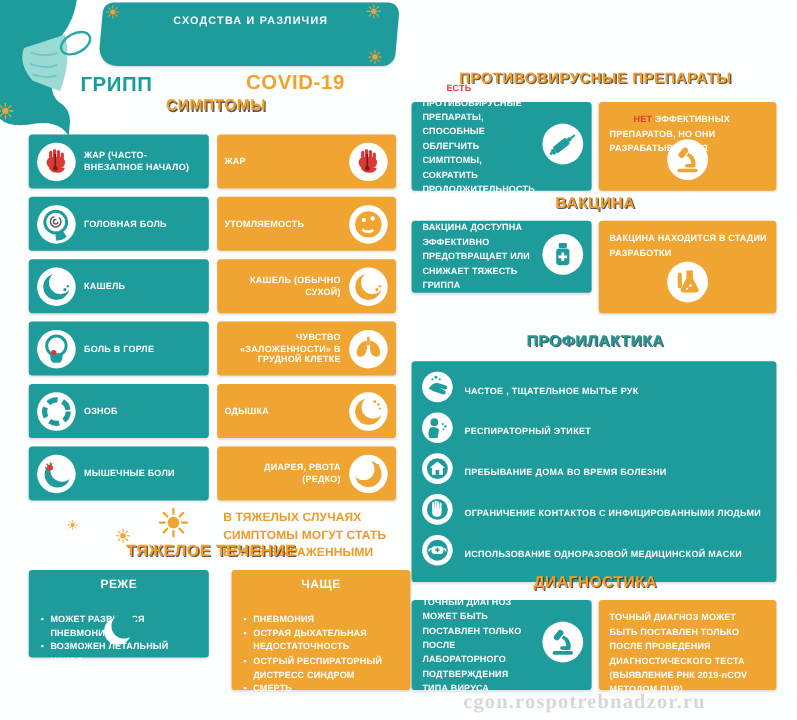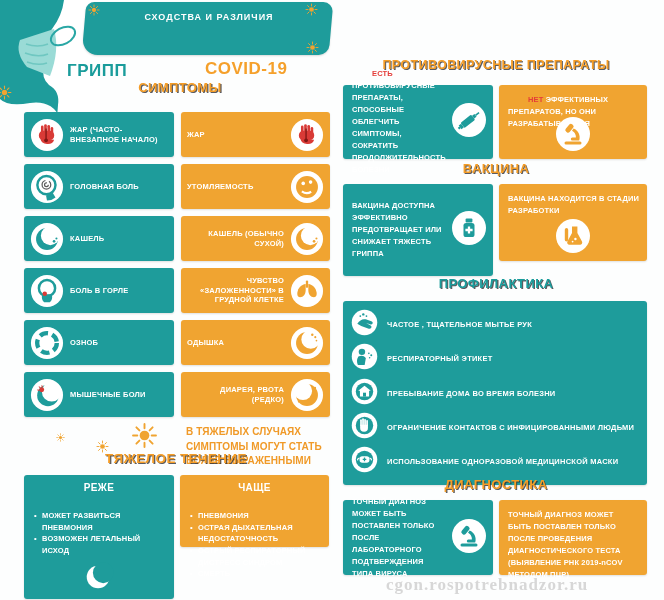--- a/index.html
+++ b/index.html
@@ -355,34 +355,34 @@
             <circle cx="26.4" cy="10.6" r="1.3" fill="#F0A431"></circle>
             <circle cx="9.4" cy="25" r="1.1" fill="#F0A431"></circle>
           </svg>
         </span>
       </div>
     </div>
 
   <div class="severe-note">В ТЯЖЕЛЫХ СЛУЧАЯХ СИМПТОМЫ МОГУТ СТАТЬ БОЛЕЕ ВЫРАЖЕННЫМИ</div>
   <div class="heading" style="left:20px;top:451px;width:312px;font-size:13.5px;">ТЯЖЕЛОЕ ТЕЧЕНИЕ</div>
 
-  <div class="box teal-bg" style="left:24px;top:475px;width:150px;height:124px;">
+  <div class="box teal-bg" style="left:24px;top:475px;width:150px;height:73px;">
     <div class="severe-title">РЕЖЕ</div>
     <ul class="blist" id="severe-flu-list">
         <li>МОЖЕТ РАЗВИТЬСЯ ПНЕВМОНИЯ</li>
         <li>ВОЗМОЖЕН ЛЕТАЛЬНЫЙ ИСХОД</li>
       </ul>
     <div class="moon-wrap" id="moon-slot">
         <svg viewBox="0 0 36 36">
           <circle cx="17" cy="18" r="12" fill="#fff"></circle>
           <circle cx="22.5" cy="13.5" r="11" fill="#1E9C9B"></circle>
         </svg>
       </div>
   </div>
-  <div class="box orange-bg" style="left:180px;top:475px;width:149px;height:72px;">
+  <div class="box orange-bg" style="left:193px;top:475px;width:149px;height:100px;">
     <div class="severe-title">ЧАЩЕ</div>
     <ul class="blist" id="severe-covid-list">
         <li>ПНЕВМОНИЯ</li>
         <li>ОСТРАЯ ДЫХАТЕЛЬНАЯ НЕДОСТАТОЧНОСТЬ</li>
         <li>ОСТРЫЙ РЕСПИРАТОРНЫЙ ДИСТРЕСС СИНДРОМ</li>
         <li>СМЕРТЬ</li>
       </ul>
   </div>
 
   <div class="heading" style="left:340px;top:58px;width:312px;">ПРОТИВОВИРУСНЫЕ ПРЕПАРАТЫ</div>
@@ -408,21 +408,21 @@
               <rect x="12" y="7.5" width="5" height="9.5" rx="2" transform="rotate(40 14.5 12.2)"></rect>
               <path d="M18.6 12.6 c4.6 1.8 7.2 6.8 5.6 12l-3.6 -1 c1 -3.6 -.4 -7.2 -3.6 -8.8z"></path>
               <rect x="9.5" y="25.6" width="17" height="3" rx="1.5"></rect>
               <rect x="15.8" y="21.6" width="8.4" height="3" rx="1.5"></rect>
             </g>
           </svg></span>
       </div>
   </div>
 
   <div class="heading" style="left:340px;top:161px;width:312px;font-size:13px;">ВАКЦИНА</div>
-  <div class="box teal-bg hflex" style="left:343px;top:184px;width:150px;height:92px;">
+  <div class="box teal-bg hflex" style="left:343px;top:184px;width:150px;height:60px;">
     <div class="info-text">ВАКЦИНА ДОСТУПНА ЭФФЕКТИВНО ПРЕДОТВРАЩАЕТ ИЛИ СНИЖАЕТ ТЯЖЕСТЬ ГРИППА</div>
     <span class="icon"><svg viewBox="0 0 36 36">
           <circle cx="18" cy="18" r="17" fill="#fff"></circle>
           <g fill="#1E9C9B">
             <rect x="12.5" y="13" width="11" height="14" rx="2.6"></rect>
             <rect x="14.6" y="8.4" width="6.8" height="4.2" rx="1"></rect>
           </g>
           <path d="M18 16.4 v7.2 M14.4 20 h7.2" stroke="#fff" stroke-width="2.3"></path>
         </svg></span>
   </div>

